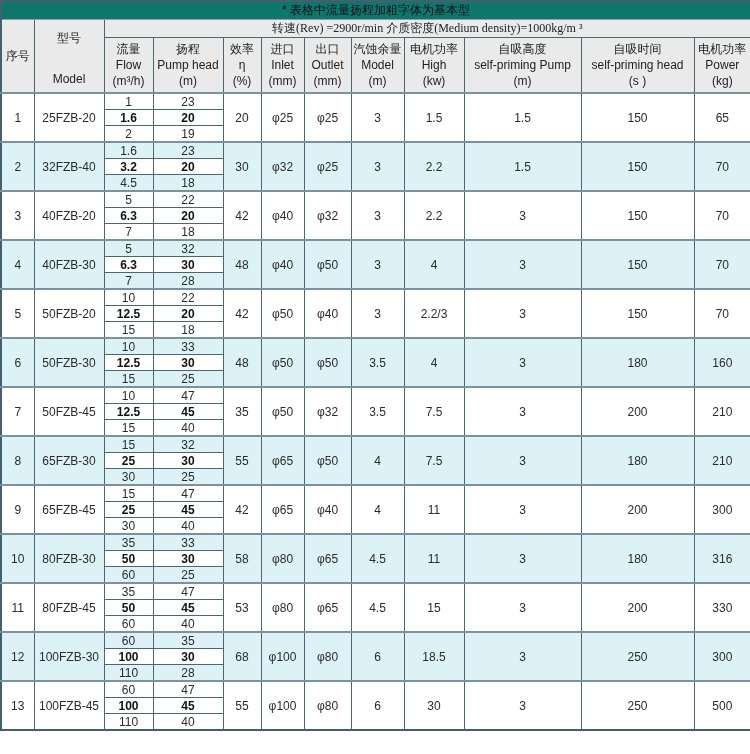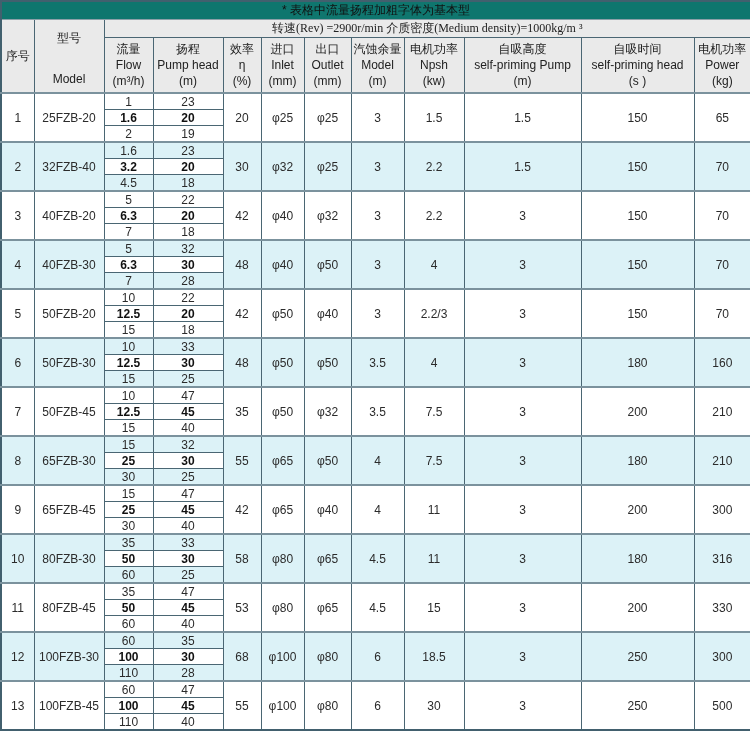--- a/index.html
+++ b/index.html
@@ -120,21 +120,21 @@
   </th>
 
   <th>
     <div class="h-line">汽蚀余量</div>
     <div class="h-line">Model</div>
     <div class="h-line">(m)</div>
   </th>
 
   <th>
     <div class="h-line">电机功率</div>
-    <div class="h-line">Npsh</div>
+    <div class="h-line">High</div>
     <div class="h-line">(kw)</div>
   </th>
 
   <th>
     <div class="h-line">自吸高度</div>
     <div class="h-line">self-priming Pump</div>
     <div class="h-line">(m)</div>
   </th>
 
   <th>

